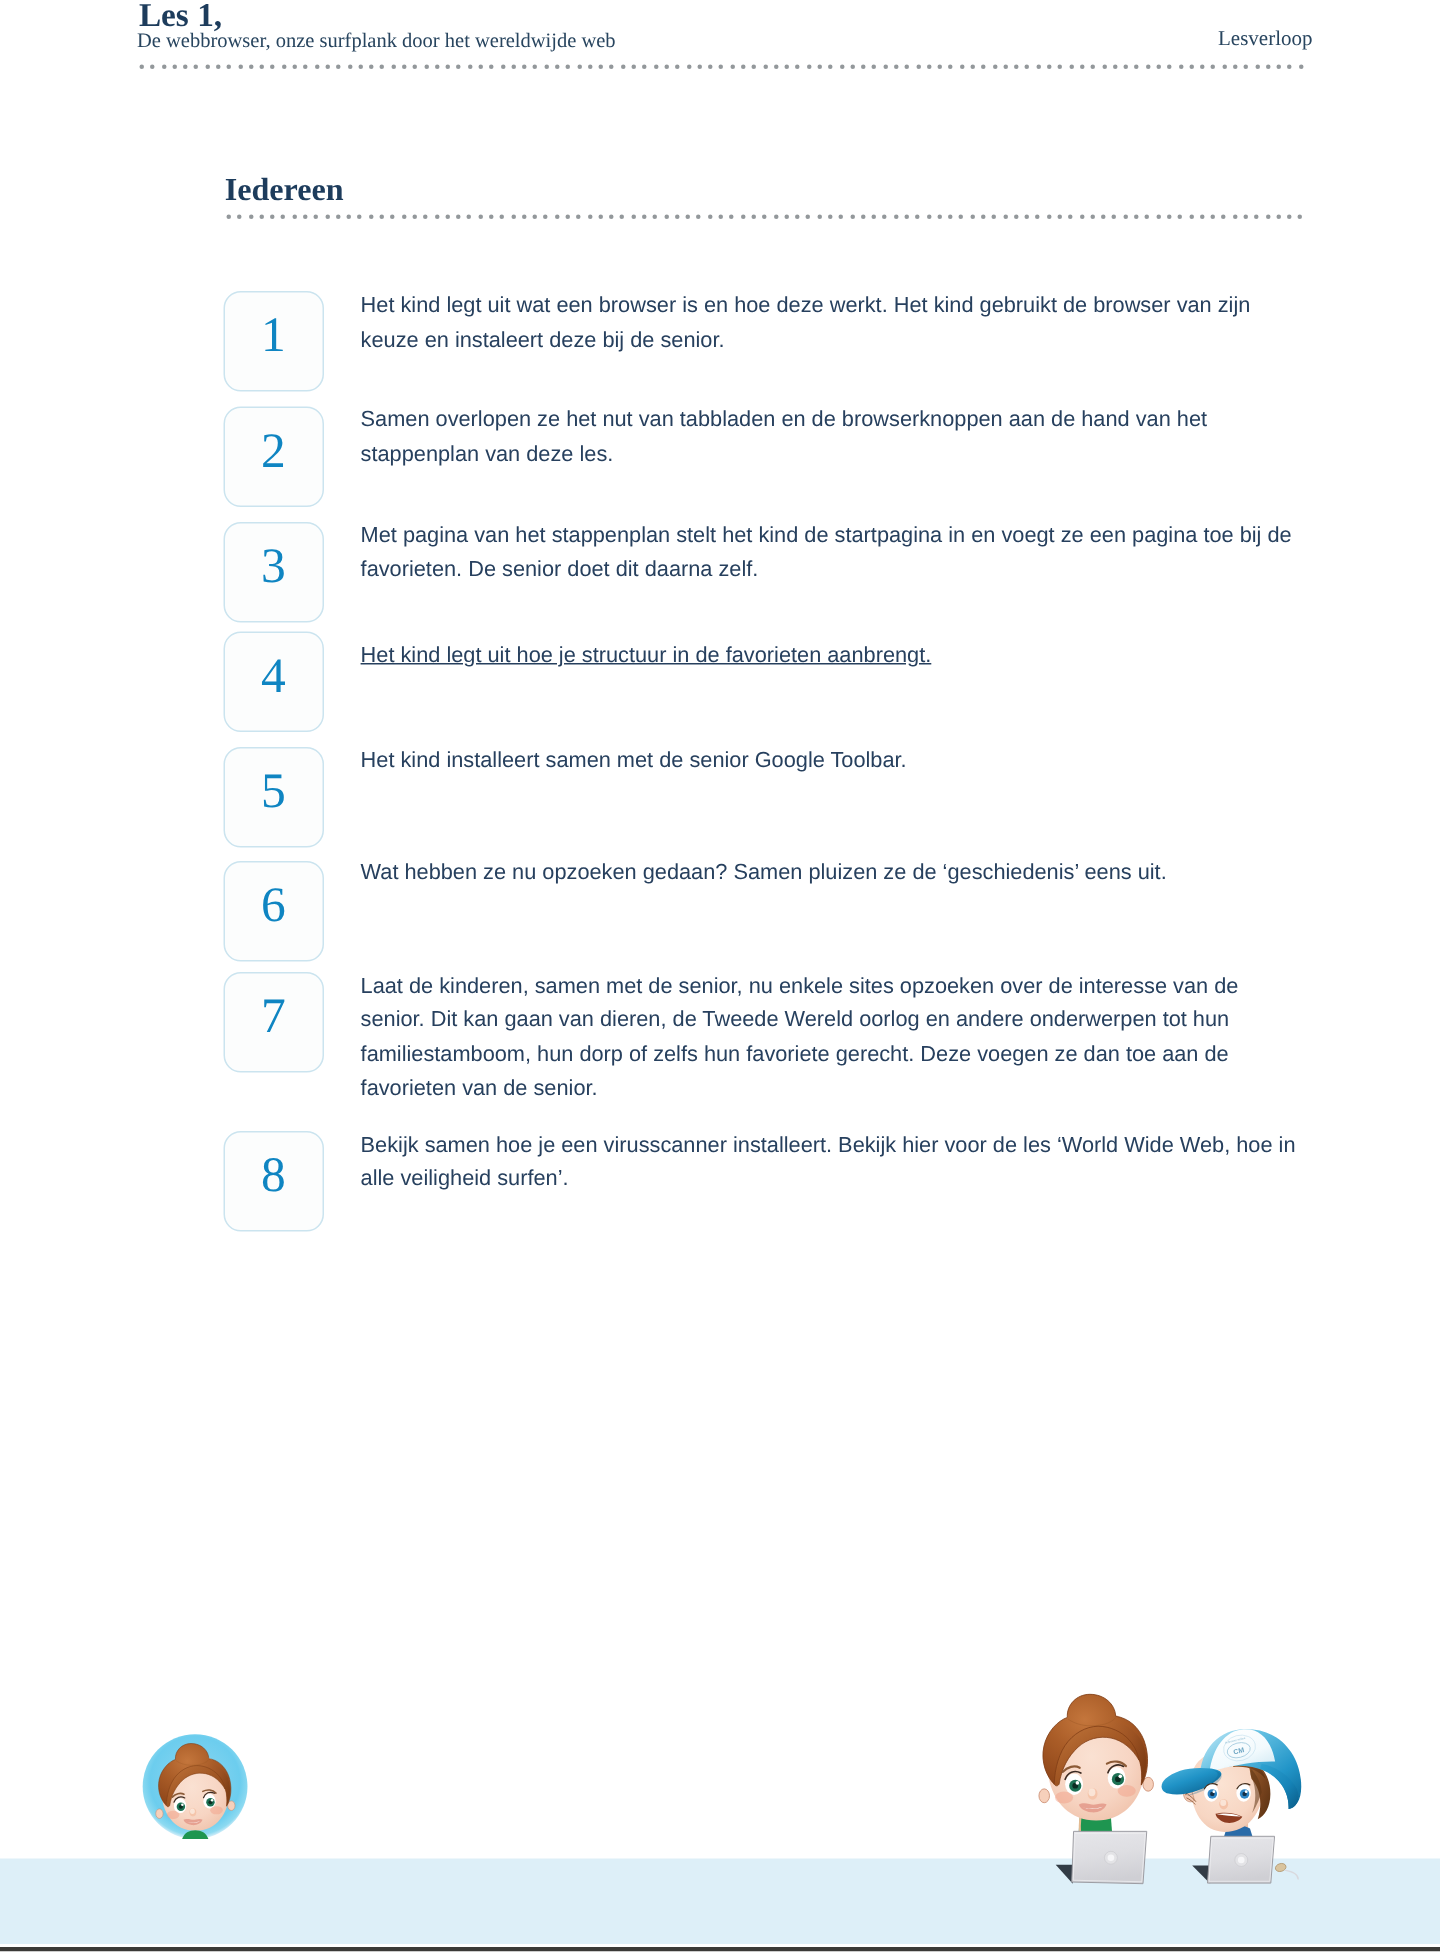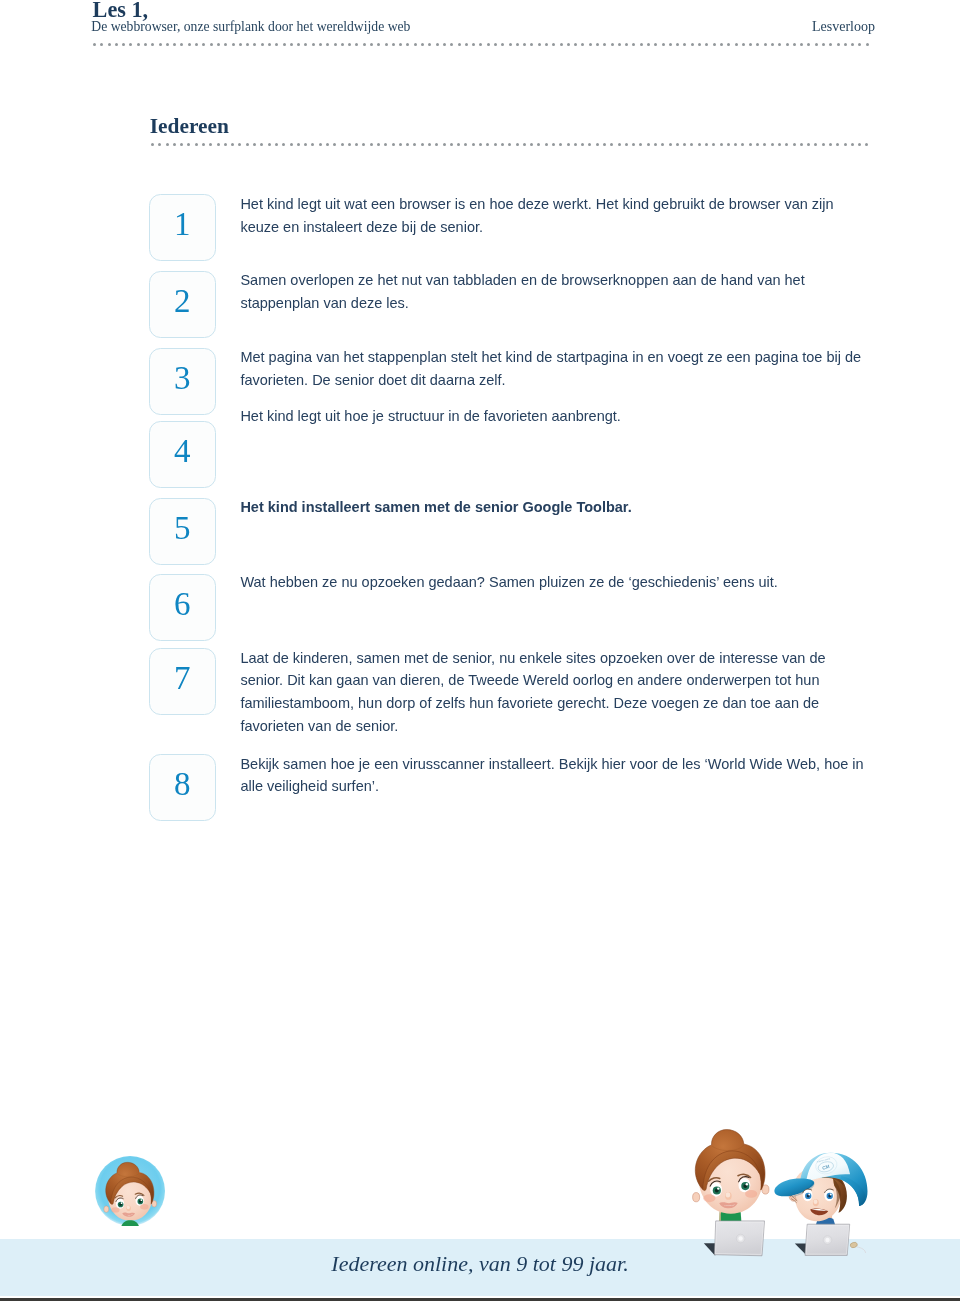--- a/index.html
+++ b/index.html
@@ -266,25 +266,25 @@
         <span>2</span>
       </div>
       <div class="steptext" style="top: 269.35px;">Samen overlopen ze het nut van tabbladen en de browserknoppen aan de hand van het stappenplan van deze les.</div>
       <div class="numbox" style="left: 148.6px; top: 348.1px;">
         <span>3</span>
       </div>
       <div class="steptext" style="top: 346.15px;">Met pagina van het stappenplan stelt het kind de startpagina in en voegt ze een pagina toe bij de favorieten. De senior doet dit daarna zelf.</div>
       <div class="numbox" style="left: 148.6px; top: 421px;">
         <span>4</span>
       </div>
-      <div class="steptext" style="top: 405px;">Het kind legt uit hoe je structuur in de favorieten aanbrengt.</div>
+      <div class="steptext" style="top: 426px; text-decoration: underline;">Het kind legt uit hoe je structuur in de favorieten aanbrengt.</div>
       <div class="numbox" style="left: 148.6px; top: 497.9px;">
         <span>5</span>
       </div>
-      <div class="steptext" style="top: 496.05px; font-weight: bold;">Het kind installeert samen met de senior Google Toolbar.</div>
+      <div class="steptext" style="top: 496.05px;">Het kind installeert samen met de senior Google Toolbar.</div>
       <div class="numbox" style="left: 148.6px; top: 573.8px;">
         <span>6</span>
       </div>
       <div class="steptext" style="top: 571.25px;">Wat hebben ze nu opzoeken gedaan? Samen pluizen ze de ‘geschiedenis’ eens uit.</div>
       <div class="numbox" style="left: 148.6px; top: 648.1px;">
         <span>7</span>
       </div>
       <div class="steptext" style="top: 646.75px;">Laat de kinderen, samen met de senior, nu enkele sites opzoeken over de interesse van de senior. Dit kan gaan van dieren, de Tweede Wereld oorlog en andere onderwerpen tot hun familiestamboom, hun dorp of zelfs hun favoriete gerecht. Deze voegen ze dan toe aan de favorieten van de senior.</div>
       <div class="numbox" style="left: 148.6px; top: 753.8px;">
         <span>8</span>
@@ -468,15 +468,14 @@
    <path d="M35 79.5 L75.8 79.5 L73.5 108.2 L33 108.2 Z" fill="none" stroke="#eeeef0" stroke-width="0.5"></path>
    <circle cx="54.5" cy="94" r="4.3" fill="#e3e3e6" stroke="#c9c9ce" stroke-width="0.45"></circle>
    <circle cx="54.5" cy="94" r="2.2" fill="#f6f6f8"></circle>
  </g>
  <g>
    <ellipse cx="80.8" cy="99" rx="3.6" ry="2.6" fill="#d9c49e" stroke="#a98c5f" stroke-width="0.45" transform="rotate(-16 80.8 99)"></ellipse>
    <path d="M83.5 100.8 C89 101.8 92.5 104 92.5 107" fill="none" stroke="#d9d9de" stroke-width="0.9"></path>
  </g>
 </svg>
 
-  <div id="foottext">Iedereen online, van 9 tot 99 jaar.</div>
   <div id="footbar"></div>
 </div>
 
 </body></html>

